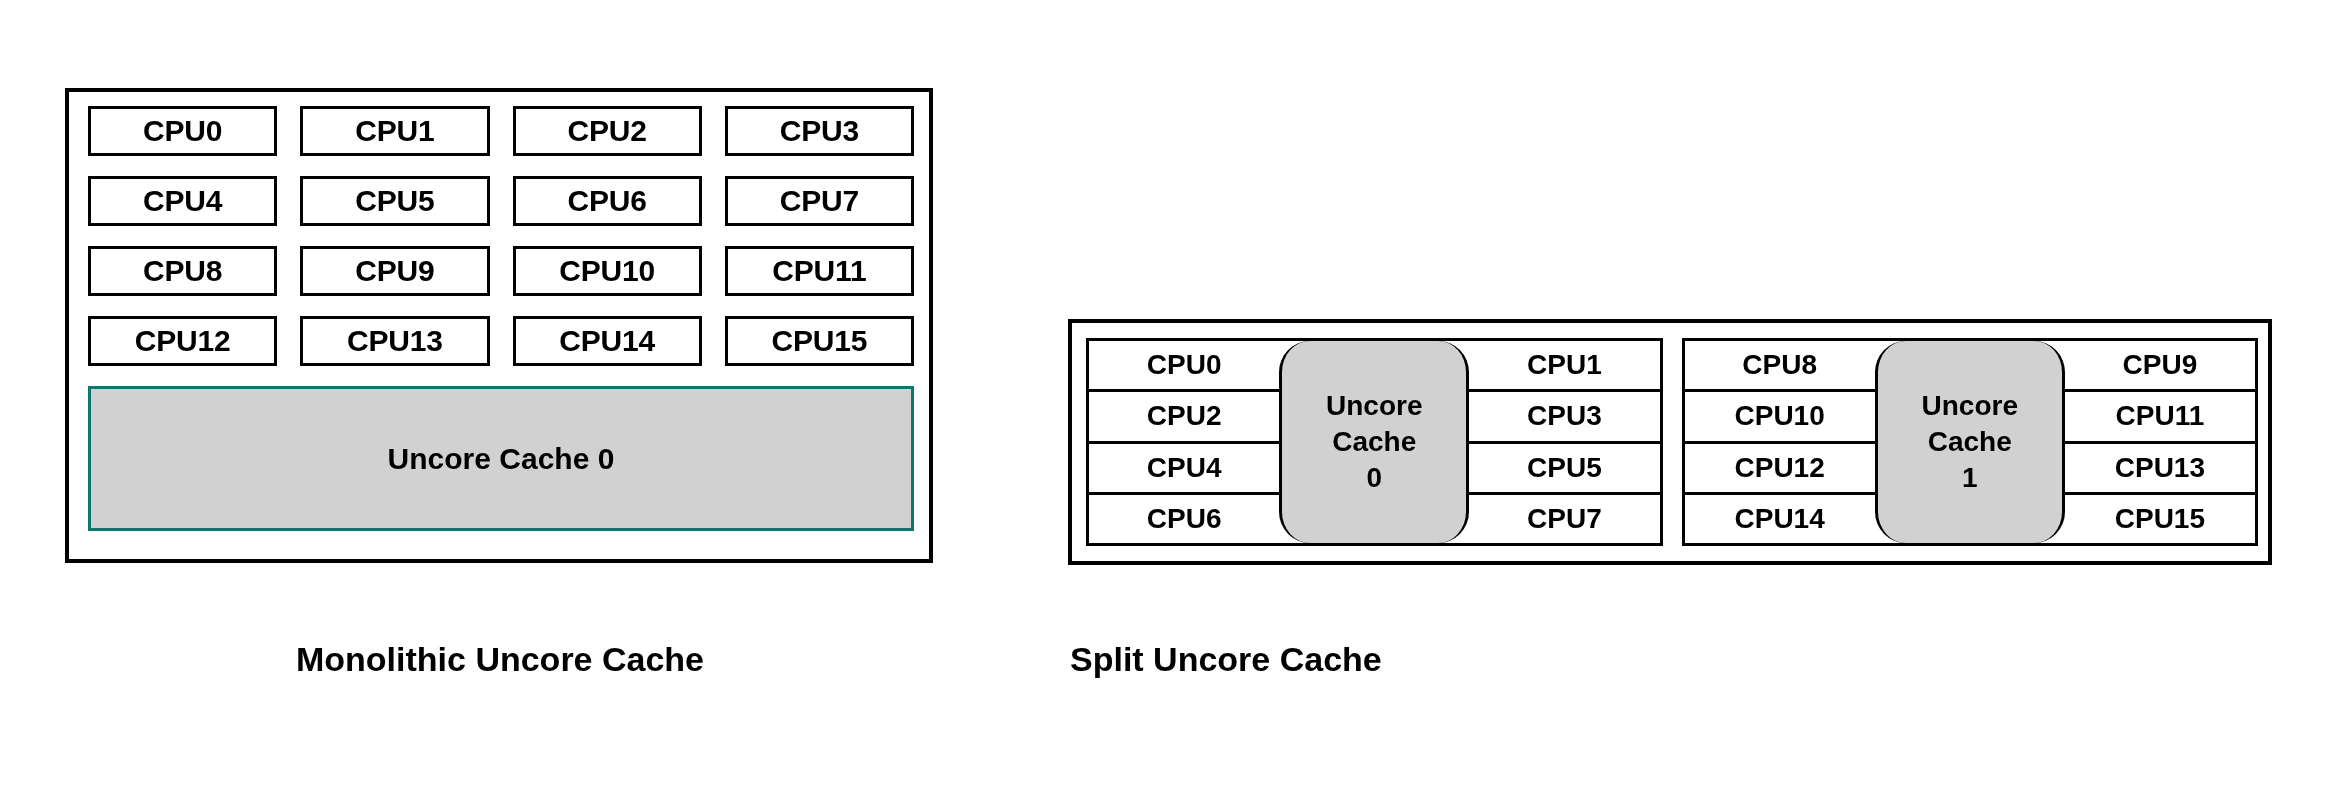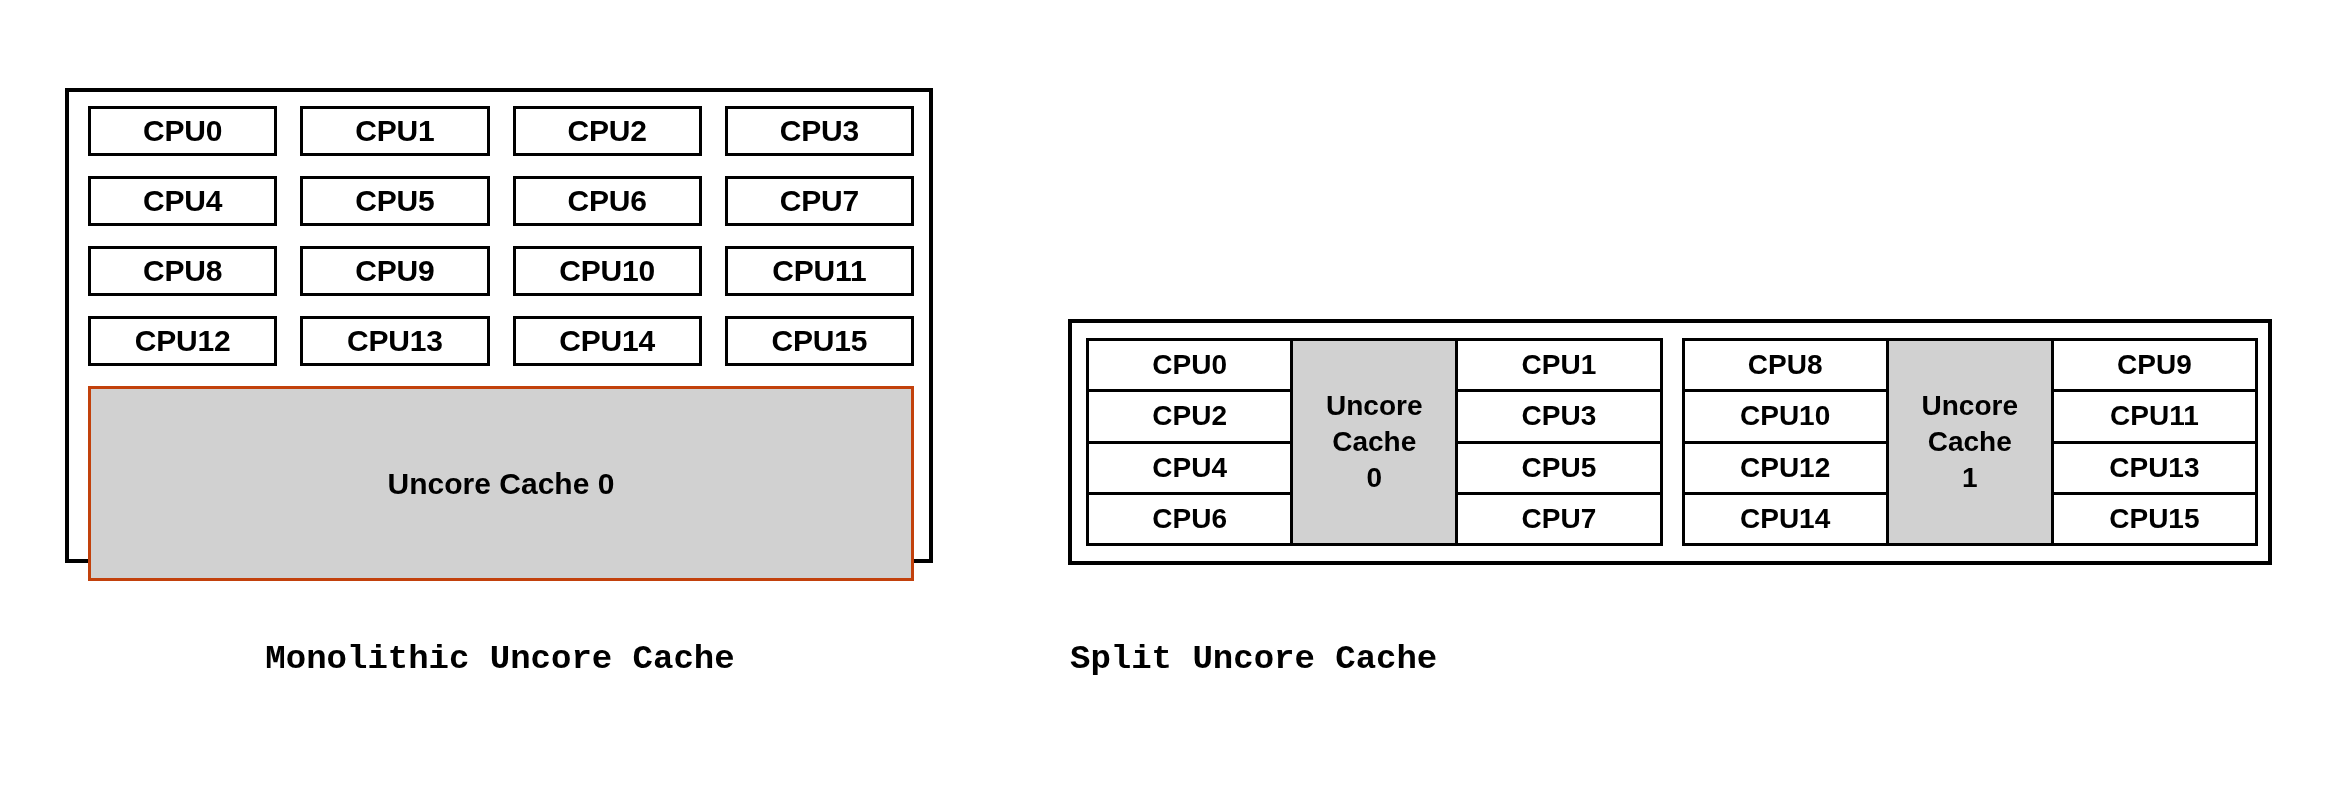--- a/index.html
+++ b/index.html
@@ -51,22 +51,22 @@
     align-items: center;
     justify-content: center;
     font-size: 30px;
     font-weight: bold;
     color: #000000;
     letter-spacing: -0.2px;
   }
   #uncore-cache-0-box {
     margin-top: 20px;
     box-sizing: border-box;
-    height: 195px;
-    border: 3px solid #c2410c;
+    height: 145px;
+    border: 3px solid #0f766e;
     background: #d1d1d1;
     display: flex;
     align-items: center;
     justify-content: center;
     font-size: 30px;
     font-weight: bold;
     color: #000000;
   }
 
   
@@ -110,43 +110,43 @@
     font-size: 28px;
     font-weight: bold;
     color: #000000;
     background: #ffffff;
   }
   .cpu-row:last-child {
     border-bottom: none;
   }
   .cache-col {
     box-sizing: border-box;
-    width: 168px;
+    width: 190px;
     border-left: 3px solid #000000;
     border-right: 3px solid #000000;
     background: #d1d1d1;
     display: flex;
     flex-direction: column;
     align-items: center;
     justify-content: center;
     font-size: 28px;
     font-weight: bold;
     color: #000000;
     line-height: 1.28;
     text-align: right;
+    border-radius: 31px;
   }
 
   
   .caption {
     position: absolute;
     font-size: 34px;
     font-weight: bold;
     color: #000000;
     white-space: nowrap;
-    font-family: Liberation Mono, monospace;
   }
   #caption-monolithic {
     left: 0px;
     top: 640px;
     width: 1000px;
     text-align: center;
   }
   #caption-split {
     left: 1070px;
     top: 640px;

